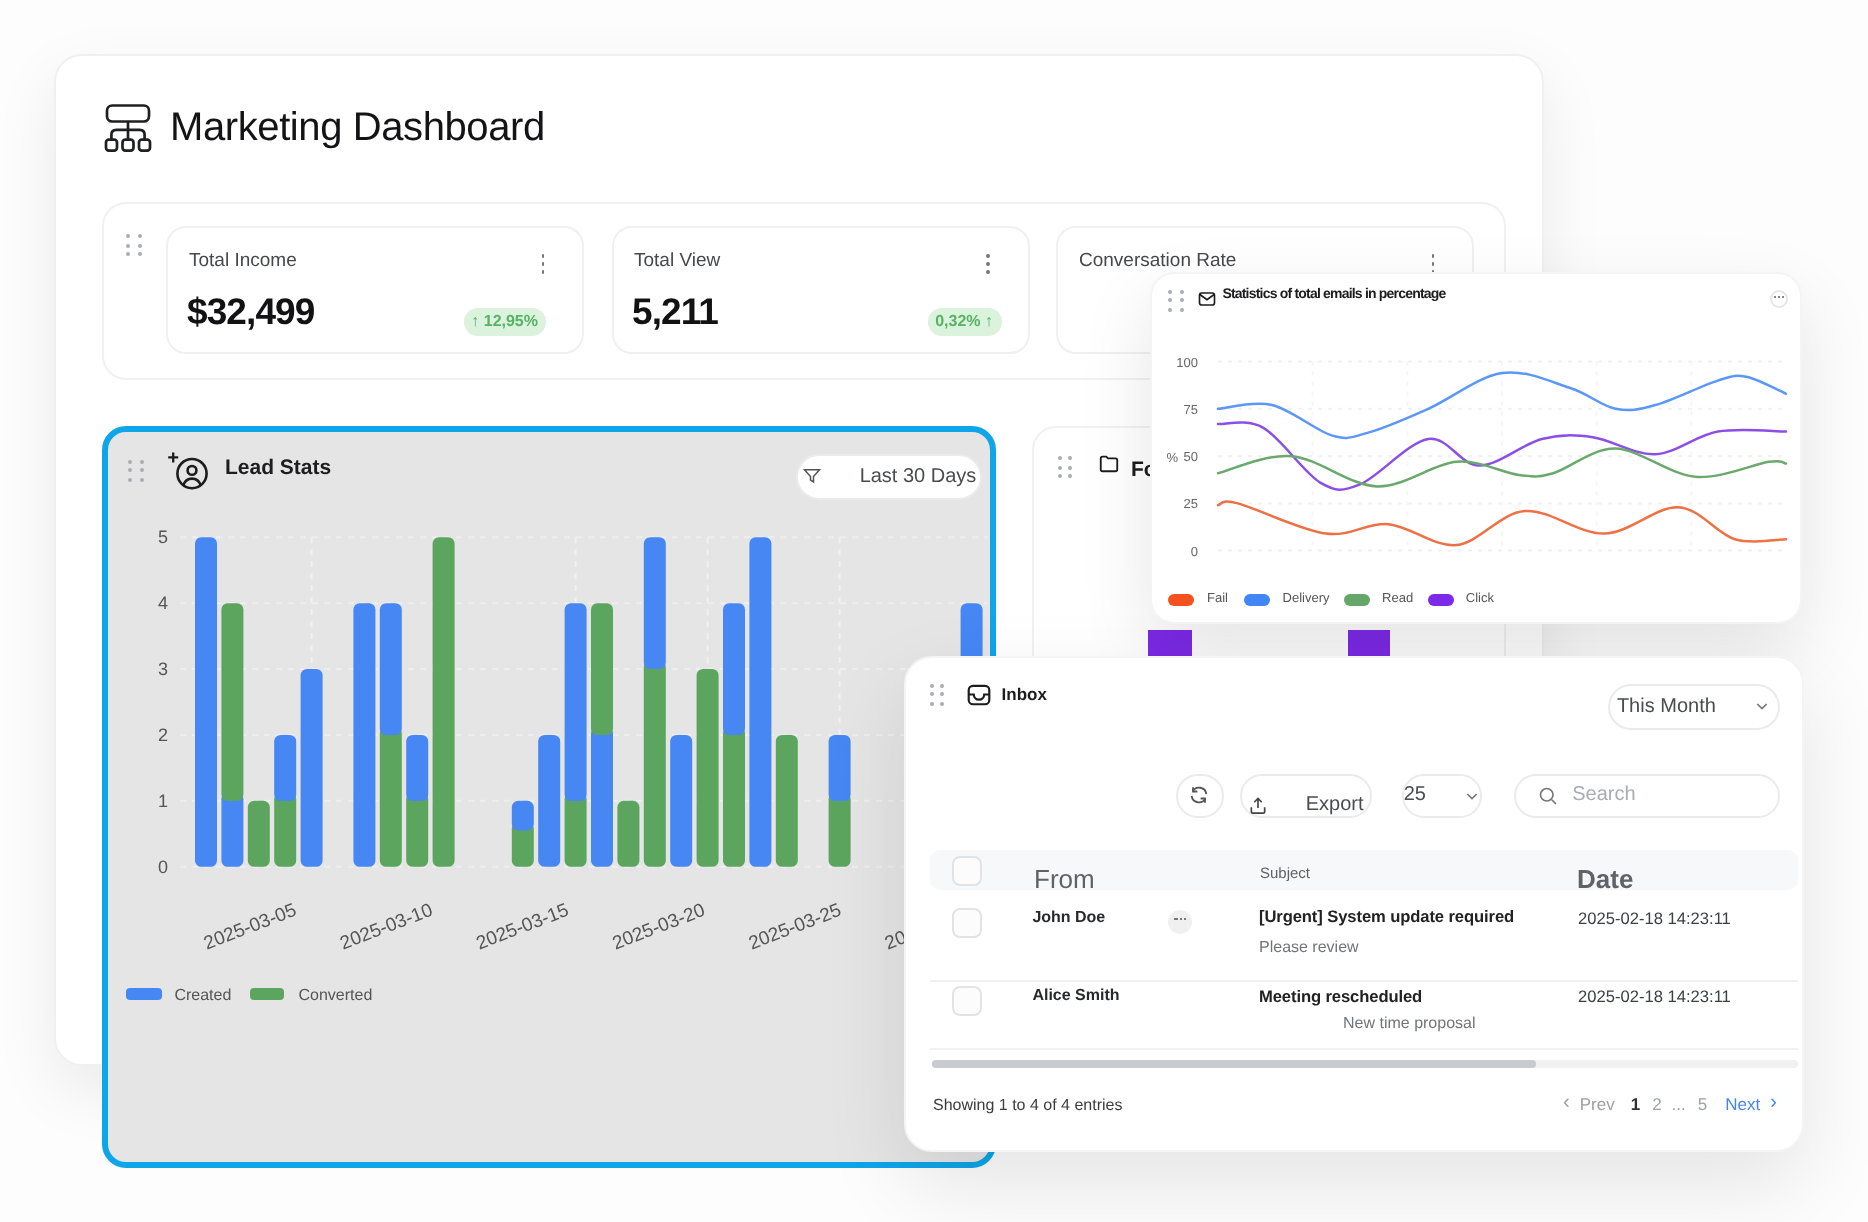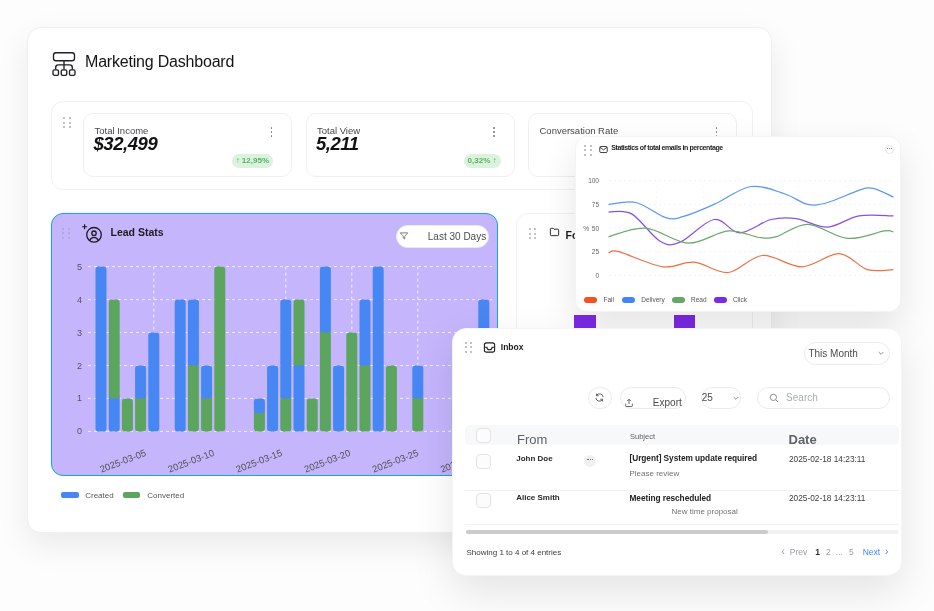--- a/index.html
+++ b/index.html
@@ -7,33 +7,33 @@
 .dots { display:grid; grid-template-columns:2px 2px; grid-gap:2.6px 3.6px; }
 .dots i { width:2px; height:2px; border-radius:50%; background:#a9adb3; }
 .pill { position:absolute; display:flex; align-items:center; border-radius:7px; font-size:8px; font-weight:bold; padding:0 4px; height:13.7px; }
 .pill.g { background:#dbf2dd; color:#57b266; }
 .pill.o { background:#fbe3d7; color:#e8552e; }
 .menu3 { position:absolute; width:2px; }
 .menu3 i { display:block; width:1.9px; height:1.9px; border-radius:50%; background:#74767a; margin-bottom:2.2px; }
 .btn { position:absolute; display:flex; align-items:center; justify-content:center; border:1px solid #ebebec; border-radius:11.5px; background:#fff; color:#4a4c50; font-size:10px; gap:19px; white-space:nowrap; }
 .scard { flex:1; border:1px solid #f0f0f0; border-radius:10px; position:relative; background:#fff; }
 .slab { position:absolute; left:10.5px; top:10.5px; font-size:9.5px; color:#47484a; }
-.sval { position:absolute; left:9.5px; top:19px; font-size:18.5px; font-weight:bold; color:#121214; letter-spacing:-0.45px;font-style:italic; }
+.sval { position:absolute; left:9.5px; top:31px; font-size:18.5px; font-weight:bold; color:#121214; letter-spacing:-0.45px; }
 </style></head>
 <body>
 
 <div class="abs" style="left:27px;top:27px;width:745px;height:506px;background:#fff;border:1px solid #f0f0f0;border-radius:14px;box-shadow:0 12px 32px rgba(0,0,0,.08)">
   <svg class="abs" style="left:24px;top:24px" width="24" height="24" viewBox="0 0 24 24" fill="none" stroke="#1f2023" stroke-width="1.35">
     <rect x="1.5" y="0.75" width="21" height="8" rx="2.6"></rect>
     <path d="M12 8.75 V12.9 M12 12.9 V17.6 M3.7 17.6 V15.4 Q3.7 12.9 6.2 12.9 H17.8 Q20.3 12.9 20.3 15.4 V17.6"></path>
     <rect x="1" y="17.8" width="5.5" height="5.5" rx="1.4"></rect>
     <rect x="9.25" y="17.8" width="5.5" height="5.5" rx="1.4"></rect>
     <rect x="17.5" y="17.8" width="5.5" height="5.5" rx="1.4"></rect>
   </svg>
-  <div class="abs" style="left:57px;top:24.5px;font-size:16px;letter-spacing:-0.2px;color:#141417;">Marketing Dashboard</div>
+  <div class="abs" style="left:57px;top:24.5px;font-size:20px;letter-spacing:-0.2px;color:#141417;">Marketing Dashboard</div>
 
   <div class="abs" style="left:23px;top:73px;width:702px;height:89px;border:1px solid #f1f1f2;border-radius:12px;">
     <div class="dots abs" style="left:11px;top:15px">
         <i></i>
         <i></i>
         <i></i>
         <i></i>
         <i></i>
         <i></i>
       </div>
@@ -62,21 +62,21 @@
         <div class="slab">Conversation Rate</div>
           <div class="menu3" style="right:18.5px;top:13px">
             <i></i>
             <i></i>
             <i></i>
           </div>
       </div>
     </div>
   </div>
 
-  <div class="abs" style="left:23px;top:185px;width:447px;height:263px;border:1px solid #0ea5e9;border-radius:12px;background:#c4b5fd;">
+  <div class="abs" style="left:23px;top:185px;width:447px;height:371px;border:3px solid #0ea5e9;border-radius:12px;background:#e5e5e5;">
     <div class="dots abs" style="left:10px;top:13.5px">
         <i></i>
         <i></i>
         <i></i>
         <i></i>
         <i></i>
         <i></i>
       </div>
     <svg class="abs" style="left:29px;top:9px" width="21" height="21" viewBox="0 0 21 21" fill="none" stroke="#1c1c1c" stroke-width="1.3">
       <circle cx="13" cy="11.8" r="7.3"></circle>

